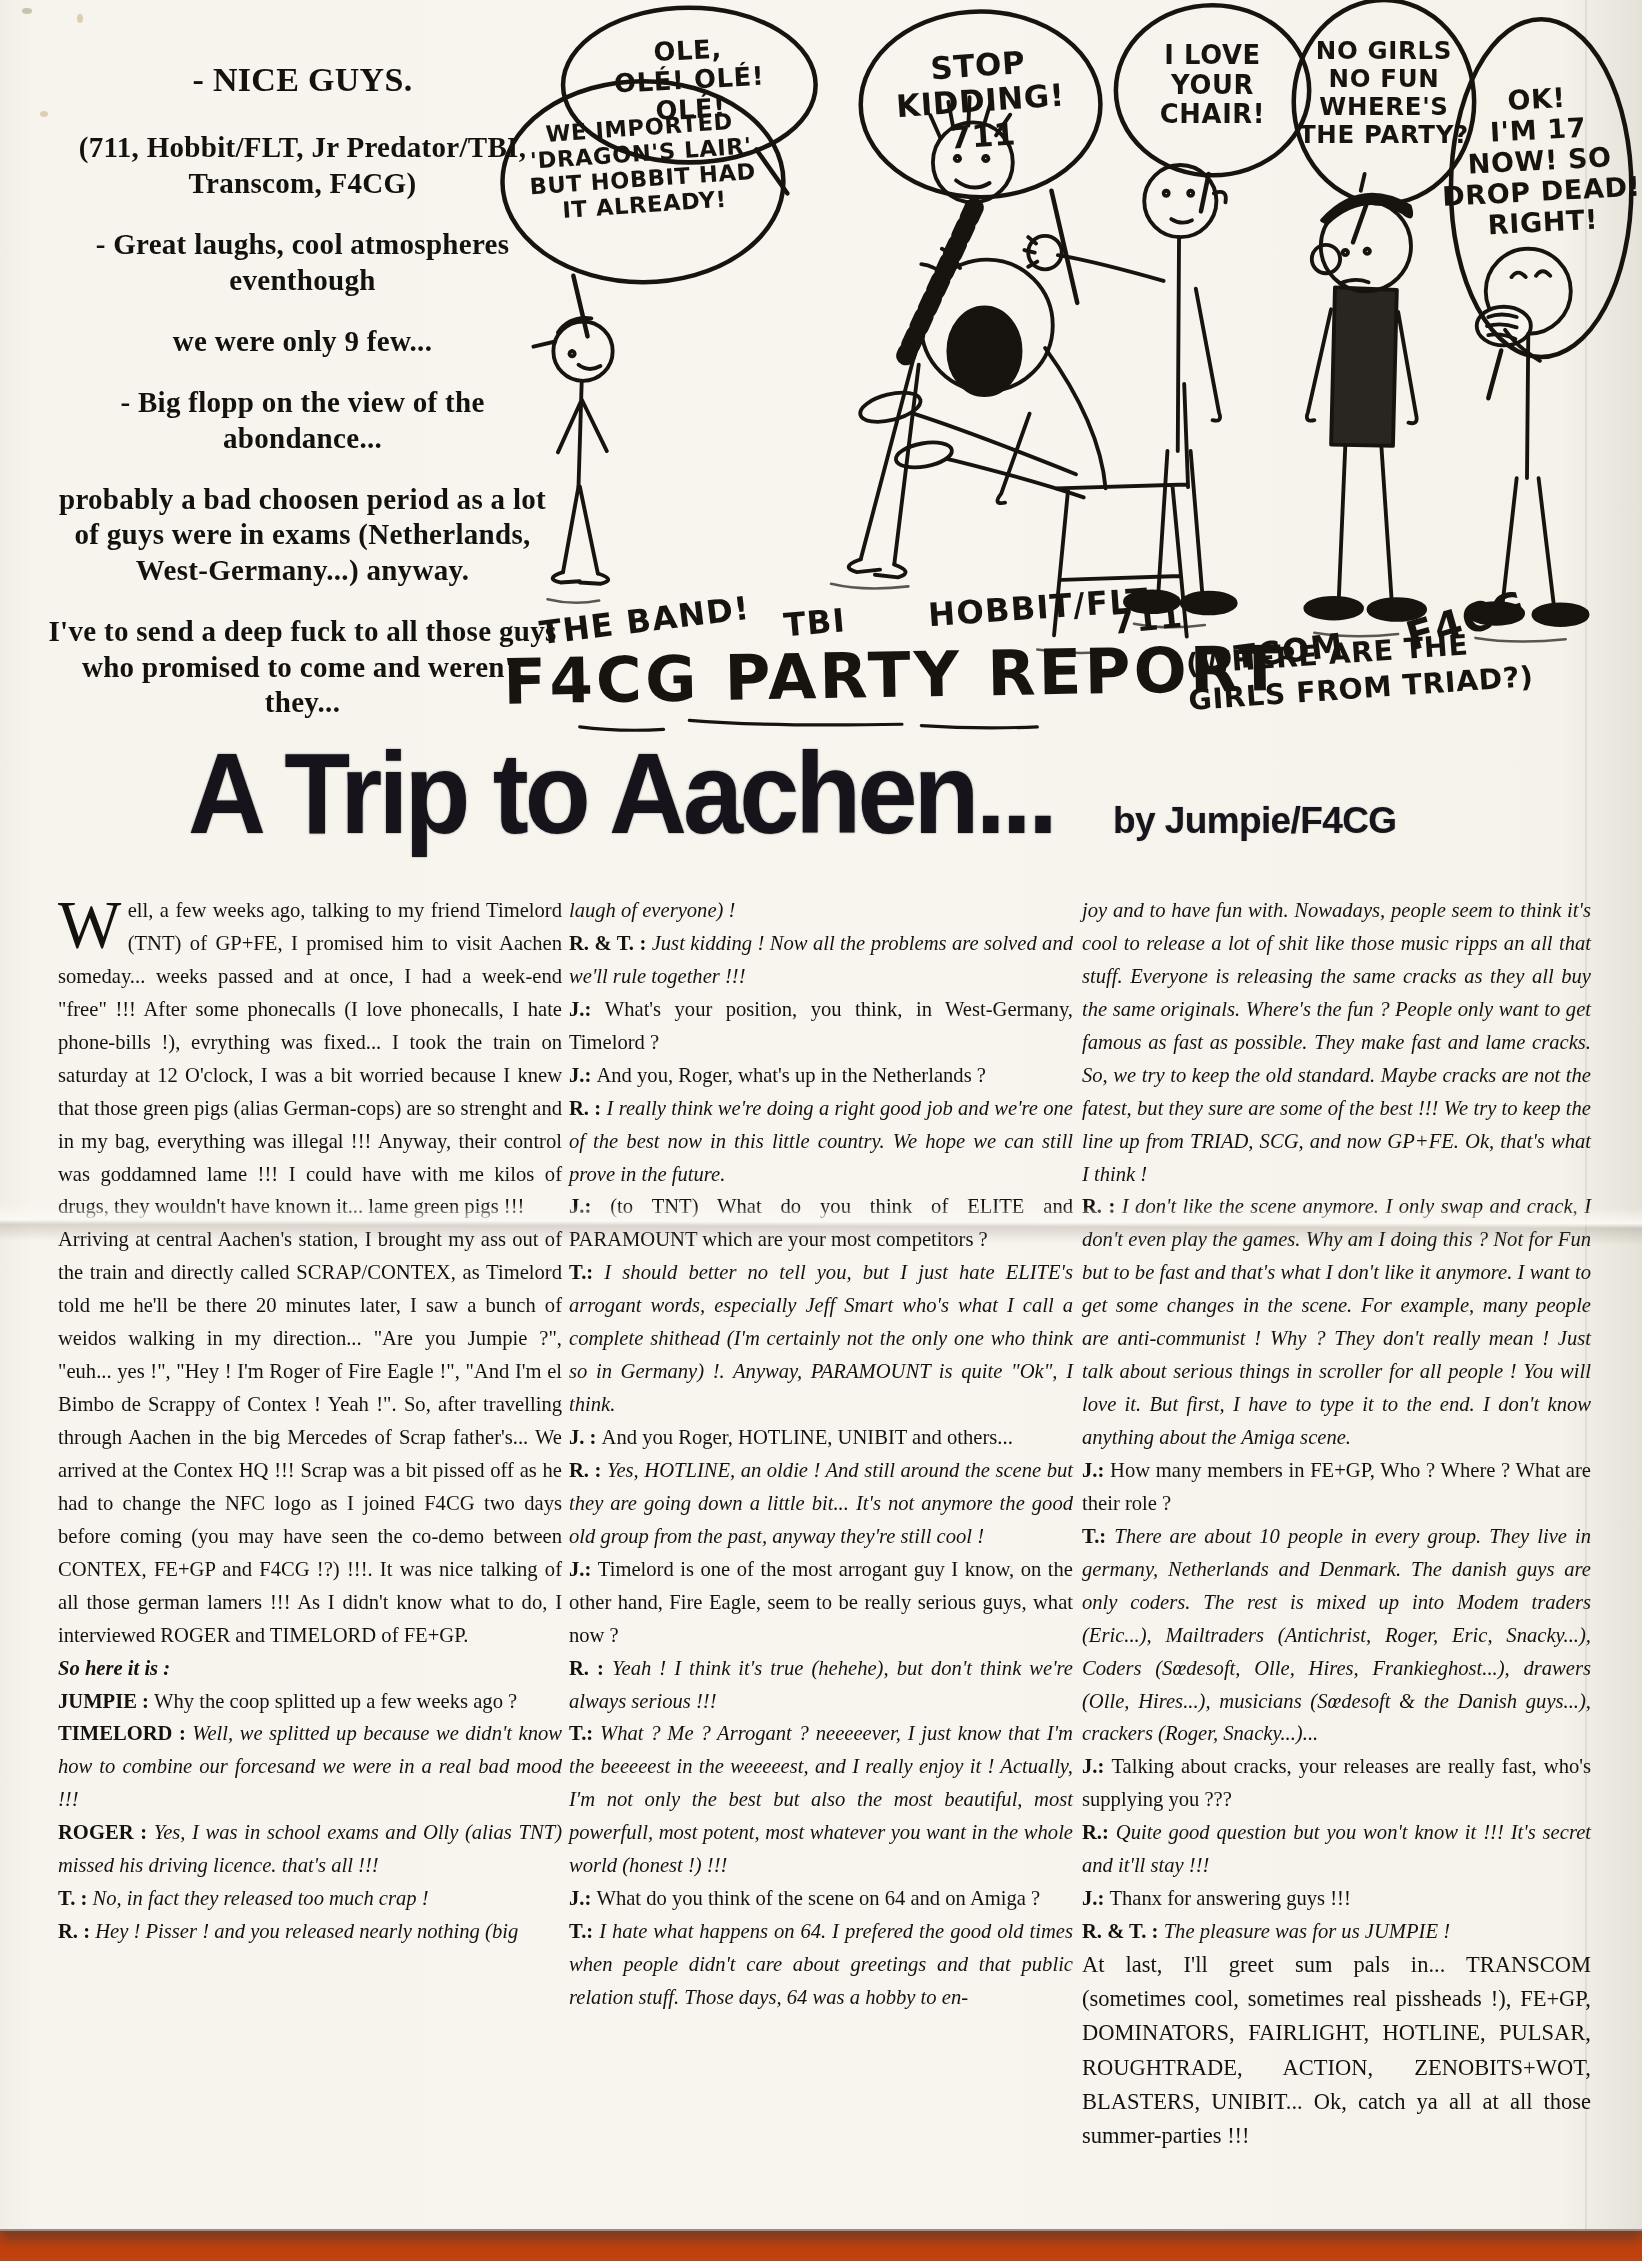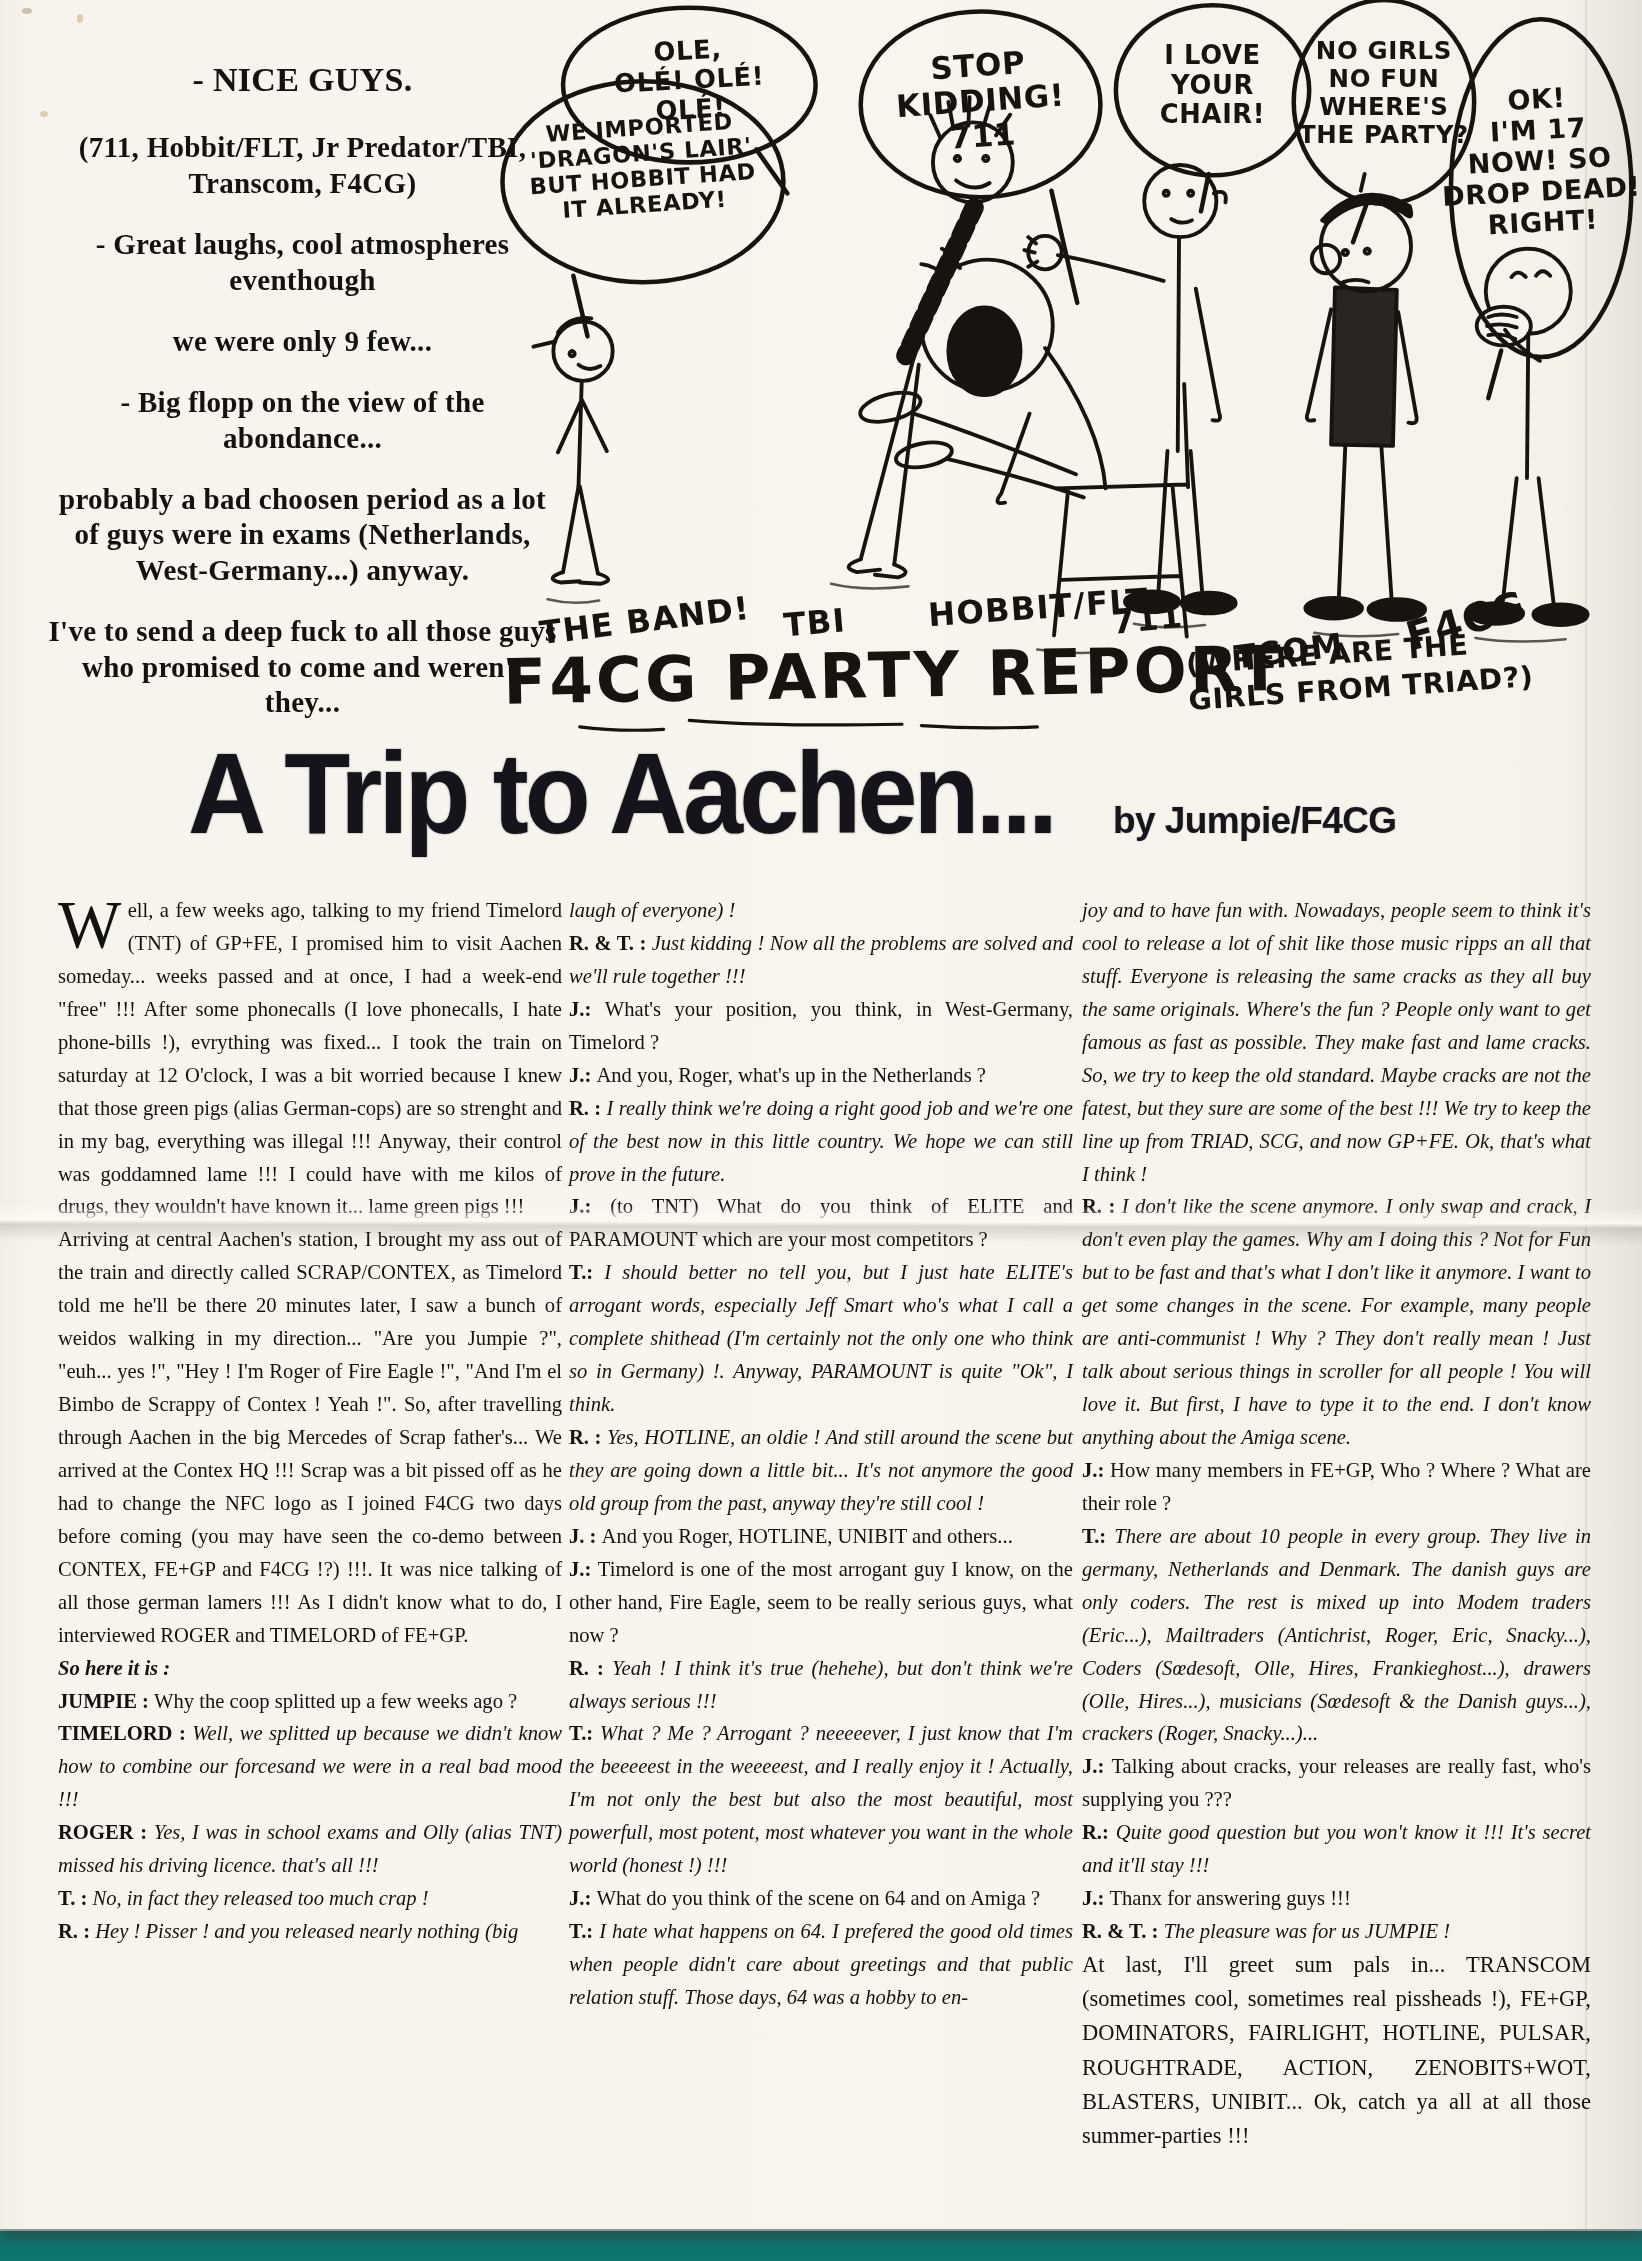--- a/index.html
+++ b/index.html
@@ -1,16 +1,16 @@
 <!DOCTYPE html>
 <html style="font-size:10.3px"><head>
 <meta charset="utf-8">
 <style>
   html,body{margin:0;padding:0;background:#b9bec1;}
-  .page{position:relative;width:1643px;height:2261px;overflow:hidden;background:#0f766e;
+  .page{position:relative;width:1643px;height:2261px;overflow:hidden;background:#c2410c;
         font-family:"Liberation Serif",serif;color:#14120f;}
   .paper{position:absolute;left:0;top:0;width:1643px;height:2229px;
          background:linear-gradient(90deg,#f1eee6 0%,#f7f4ed 2%,#f8f5ef 55%,#f5f2ea 95%,#ebe8df 98%,#e4e1d8 100%);
          border-bottom:2.6px solid #8e9396;box-shadow:0 9px 11.6px rgba(50,55,60,.5);}
   .seam{position:absolute;top:0;left:1585px;width:1.9px;height:2229px;background:rgba(90,85,75,.10);}
   .crease{position:absolute;left:-13px;top:1206px;width:1675px;height:37px;transform:rotate(.14deg);
           background:linear-gradient(to bottom,rgba(255,255,255,0) 0%,rgba(252,250,245,.85) 42%,rgba(110,100,88,.22) 55%,rgba(255,255,255,0) 100%);
           pointer-events:none;}
   .speck{position:absolute;border-radius:50%;}
 
@@ -208,22 +208,22 @@
       <p class="para it"><b class="dlabel">R. : </b>Hey ! Pisser ! and you released nearly nothing (big</p>
     </div>
   <div class="col col-1">
       <p class="para it">laugh of everyone) !</p>
       <p class="para it"><b class="dlabel">R. &amp; T. : </b>Just kidding ! Now all the problems are solved and we'll rule together !!!</p>
       <p class="para"><b class="dlabel">J.: </b>What's your position, you think, in West-Germany, Timelord ?</p>
       <p class="para"><b class="dlabel">J.: </b>And you, Roger, what's up in the Netherlands ?</p>
       <p class="para it"><b class="dlabel">R. : </b>I really think we're doing a right good job and we're one of the best now in this little country. We hope we can still prove in the future.</p>
       <p class="para"><b class="dlabel">J.: </b>(to TNT) What do you think of ELITE and PARAMOUNT which are your most competitors ?</p>
       <p class="para it"><b class="dlabel">T.: </b>I should better no tell you, but I just hate ELITE's arrogant words, especially Jeff Smart who's what I call a complete shithead (I'm certainly not the only one who think so in Germany) !. Anyway, PARAMOUNT is quite "Ok", I think.</p>
+      <p class="para"><b class="dlabel">J. : </b>And you Roger, HOTLINE, UNIBIT and others...</p>
       <p class="para it"><b class="dlabel">R. : </b>Yes, HOTLINE, an oldie ! And still around the scene but they are going down a little bit... It's not anymore the good old group from the past, anyway they're still cool !</p>
-      <p class="para"><b class="dlabel">J. : </b>And you Roger, HOTLINE, UNIBIT and others...</p>
       <p class="para"><b class="dlabel">J.: </b>Timelord is one of the most arrogant guy I know, on the other hand, Fire Eagle, seem to be really serious guys, what now ?</p>
       <p class="para it"><b class="dlabel">R. : </b>Yeah ! I think it's true (hehehe), but don't think we're always serious !!!</p>
       <p class="para it"><b class="dlabel">T.: </b>What ? Me ? Arrogant ? neeeeever, I just know that I'm the beeeeest in the weeeeest, and I really enjoy it ! Actually, I'm not only the best but also the most beautiful, most powerfull, most potent, most whatever you want in the whole world (honest !) !!!</p>
       <p class="para"><b class="dlabel">J.: </b>What do you think of the scene on 64 and on Amiga ?</p>
       <p class="para it"><b class="dlabel">T.: </b>I hate what happens on 64. I prefered the good old times when people didn't care about greetings and that public relation stuff. Those days, 64 was a hobby to en-</p>
     </div>
   <div class="col col-2">
       <p class="para it">joy and to have fun with. Nowadays, people seem to think it's cool to release a lot of shit like those music ripps an all that stuff. Everyone is releasing the same cracks as they all buy the same originals. Where's the fun ? People only want to get famous as fast as possible. They make fast and lame cracks. So, we try to keep the old standard. Maybe cracks are not the fatest, but they sure are some of the best !!! We try to keep the line up from TRIAD, SCG, and now GP+FE. Ok, that's what I think !</p>
       <p class="para it"><b class="dlabel">R. : </b>I don't like the scene anymore. I only swap and crack, I don't even play the games. Why am I doing this ? Not for Fun but to be fast and that's what I don't like it anymore. I want to get some changes in the scene. For example, many people are anti-communist ! Why ? They don't really mean ! Just talk about serious things in scroller for all people ! You will love it. But first, I have to type it to the end. I don't know anything about the Amiga scene.</p>
       <p class="para"><b class="dlabel">J.: </b>How many members in FE+GP, Who ? Where ? What are their role ?</p>

